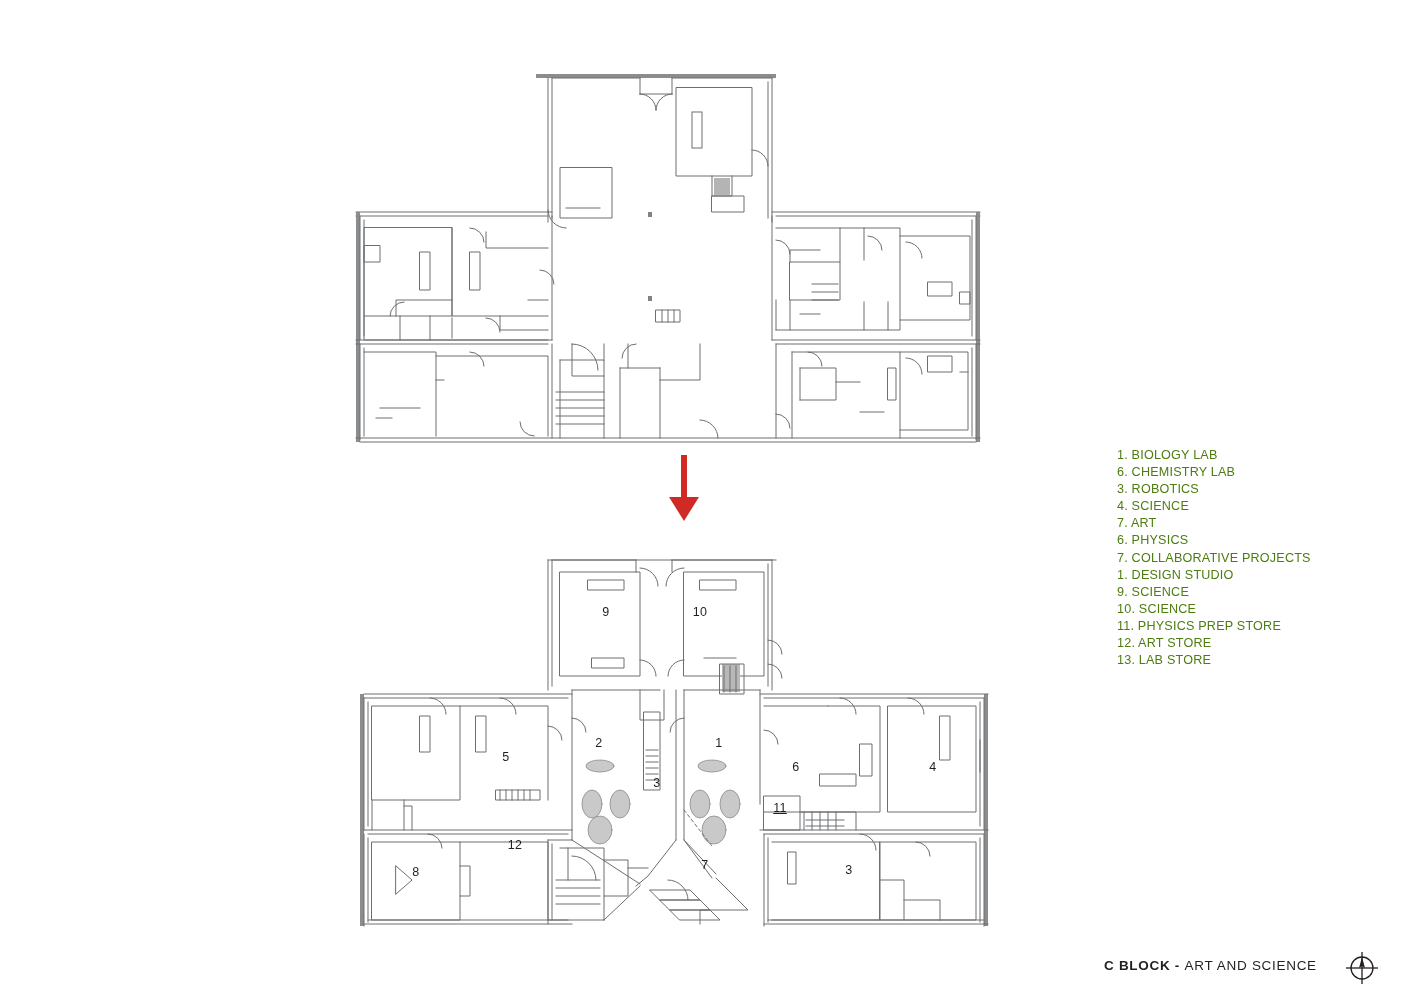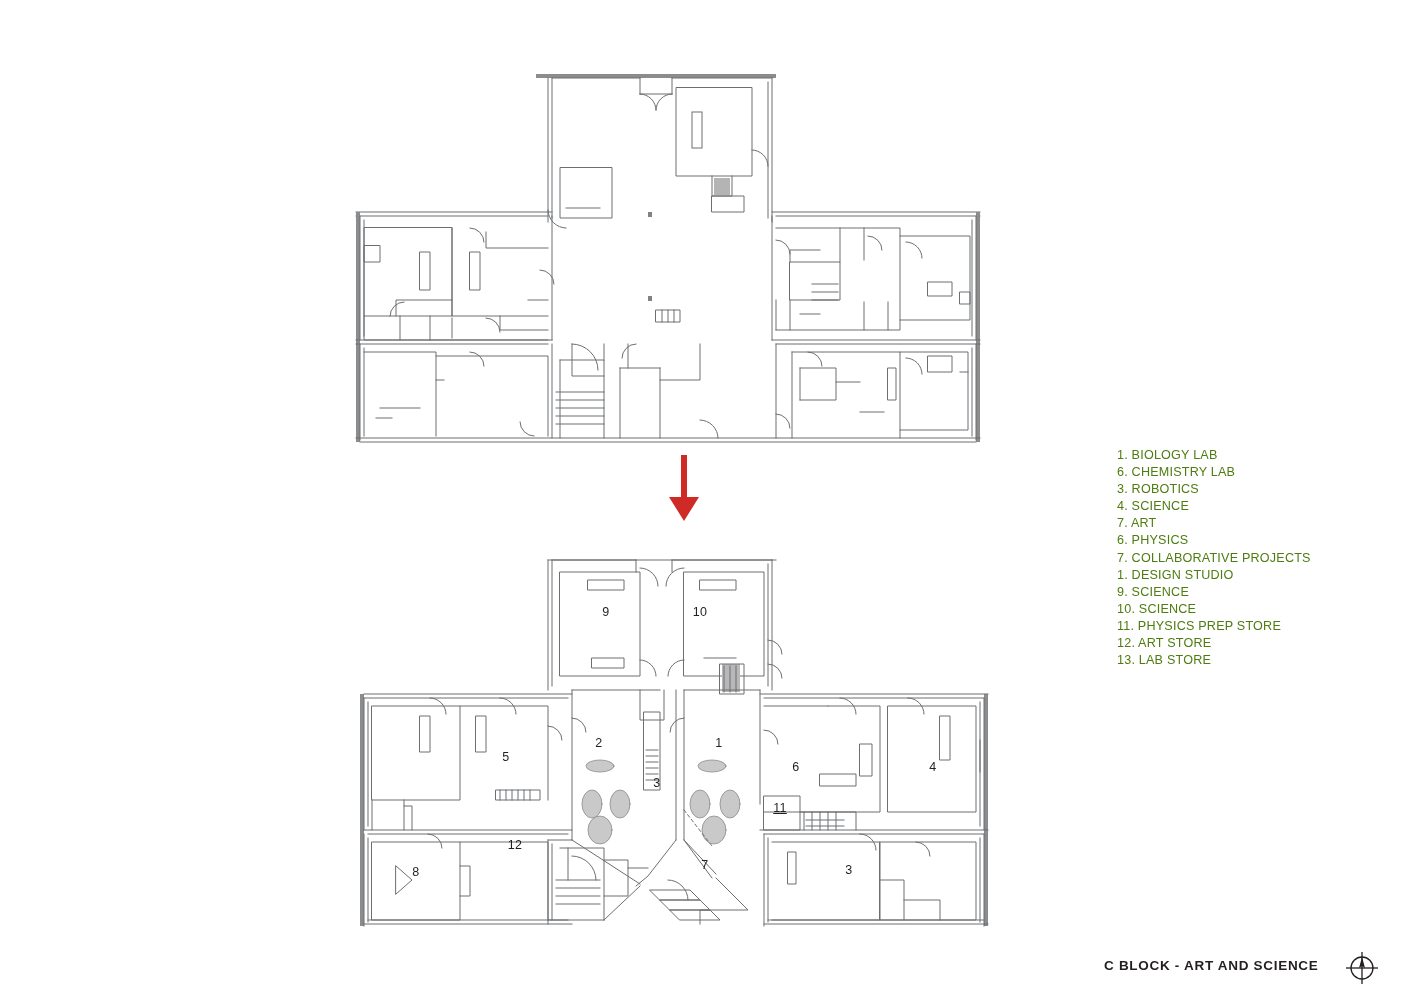--- a/index.html
+++ b/index.html
@@ -48,21 +48,21 @@
     top: 958px;
     font-size: 13.5px;
     letter-spacing: 0.7px;
     color: #231f20;
     white-space: nowrap;
   }
   #titleblock .tb-main {
     font-weight: bold;
   }
   #titleblock .tb-sub {
-    font-weight: bold;
+    font-weight: normal;
   }
   #northmark {
     position: absolute;
     left: 1344px;
     top: 950px;
     width: 36px;
     height: 36px;
   }
   
   .room-num {

